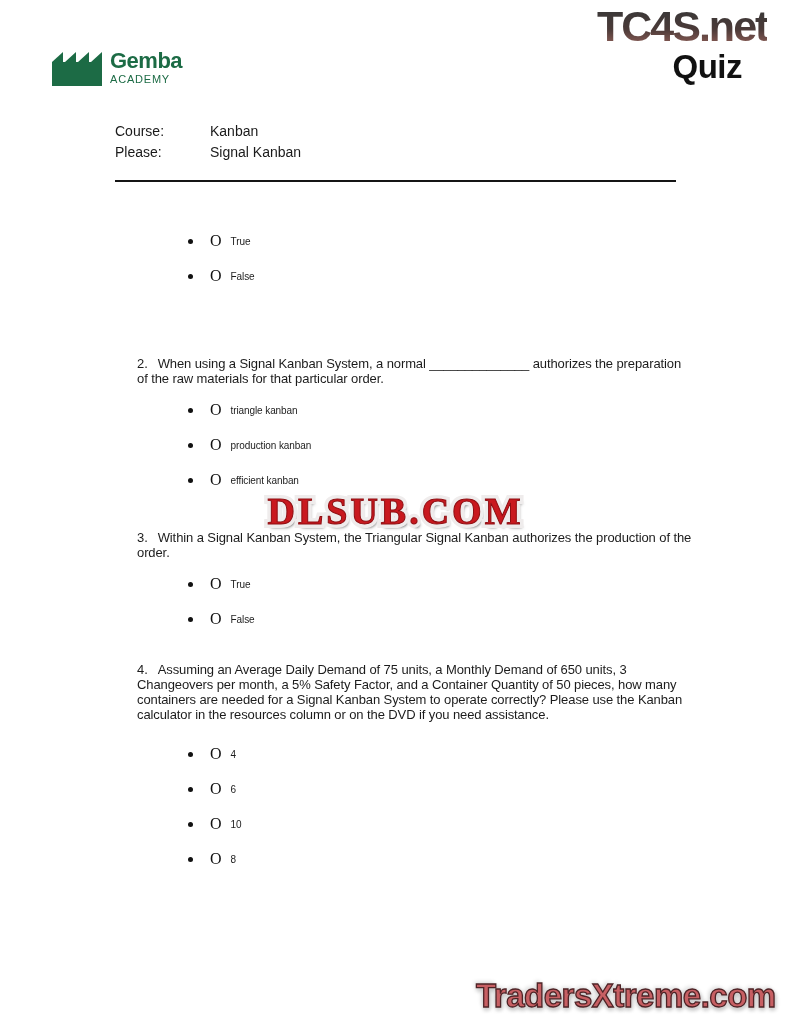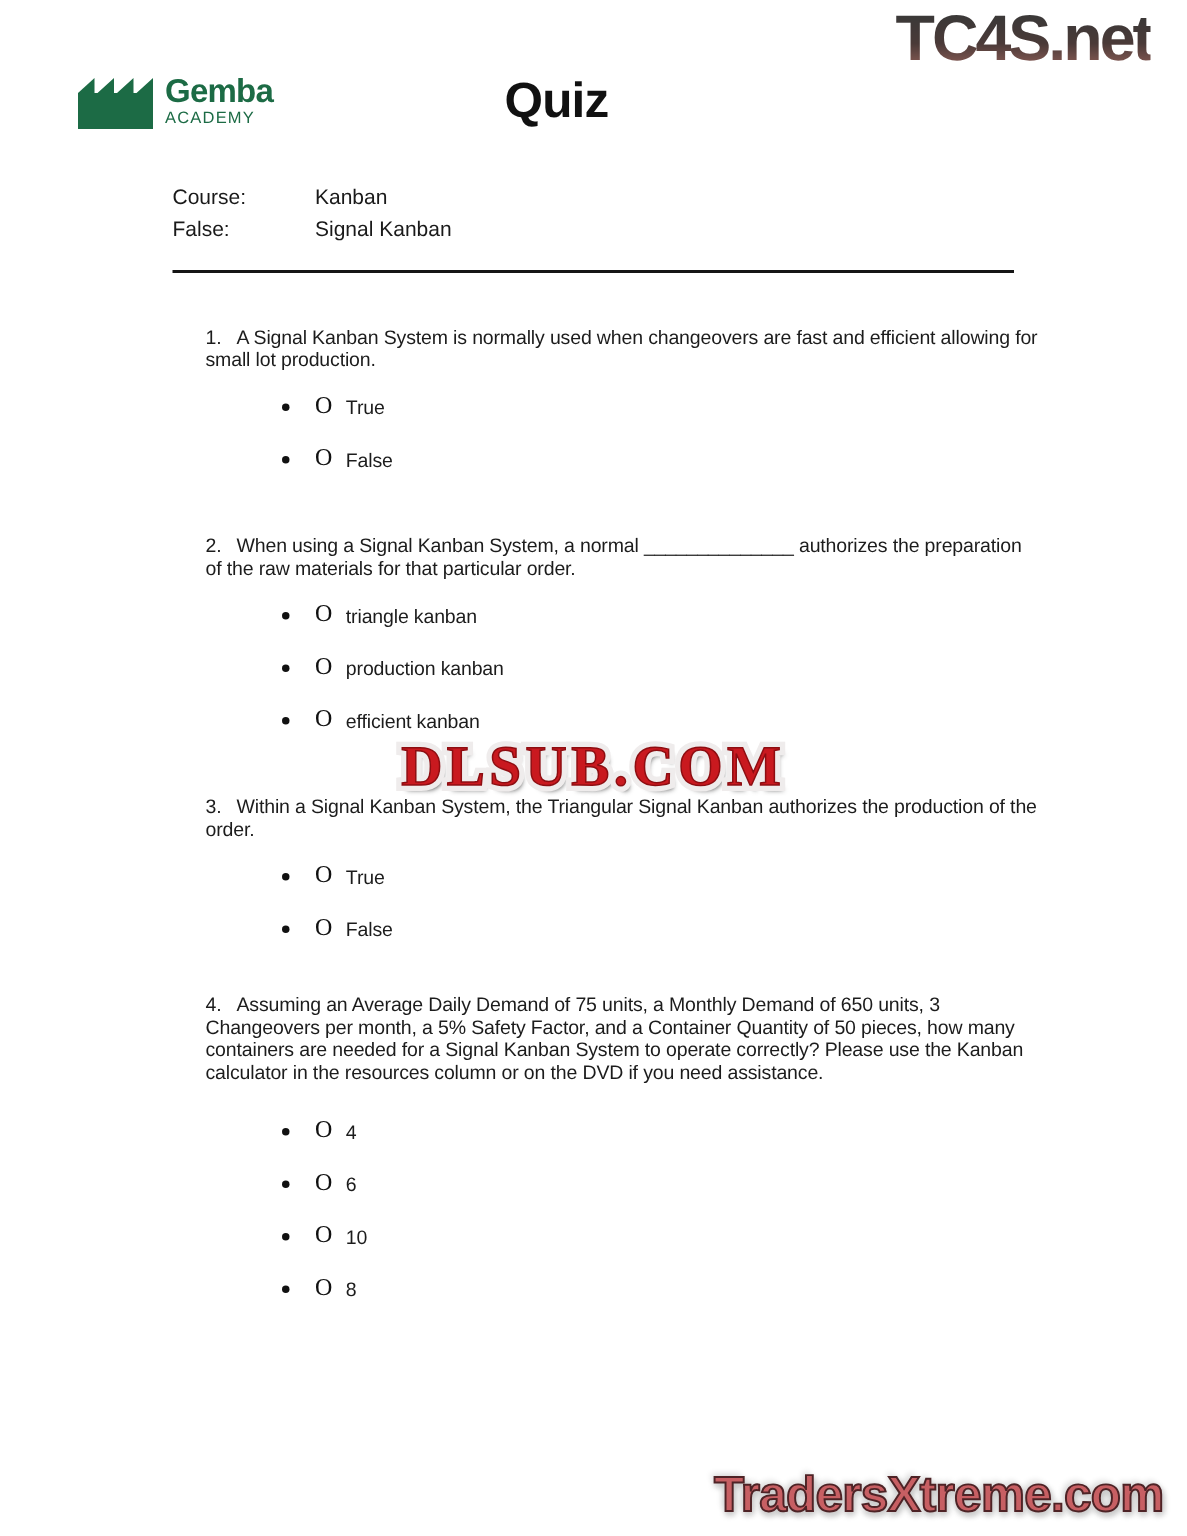--- a/index.html
+++ b/index.html
@@ -25,21 +25,21 @@
 
   
   .logo{position:absolute;left:50px;top:44px;display:flex;align-items:center;}
   .logo svg{display:block;margin-top:2px;}
   .logo-text{margin-left:3px;line-height:1;}
   .logo-gemba{font-size:22px;font-weight:bold;color:#1c6b45;letter-spacing:-0.5px;}
   .logo-academy{font-size:11px;font-weight:normal;color:#1c6b45;letter-spacing:0.8px;margin-top:2px;}
 
   .title{
     position:absolute;top:48px;left:0;width:742px;
-    margin:0;text-align:center;
+    margin:0;text-align:right;
     font-size:33px;font-weight:bold;color:#111;letter-spacing:-0.5px;
   }
 
   .meta{position:absolute;left:115px;top:121px;font-size:14px;line-height:21px;color:#1a1a1a;}
   .meta-row{display:flex;}
   .meta-label{width:95px;}
 
   .rule{position:absolute;left:115px;top:180px;width:561px;height:2px;background:#151515;}
 
   
@@ -48,21 +48,21 @@
   #questions .question:nth-of-type(2){top:356px;}
   #questions .question:nth-of-type(3){top:530px;}
   #questions .question:nth-of-type(4){top:662px;}
   .q-text{margin:0;font-size:13px;line-height:15px;letter-spacing:-0.1px;color:#1c1c1c;}
   .q-num{margin-right:10px;}
   .options{list-style:none;margin:17px 0 0 0;padding:0;}
   #questions .question:nth-of-type(4) .options{margin-top:25px;}
   .option{display:flex;align-items:center;height:14px;margin-bottom:21px;padding-left:51px;}
   .bullet{width:5px;height:5px;border-radius:50%;background:#111;margin-right:17px;flex:none;}
   .radio{font-family:"Liberation Serif", serif;font-size:16px;line-height:1;color:#111;margin-right:9px;flex:none;}
-  .opt-label{font-size:13px;color:#1c1c1c;letter-spacing:-0.1px;}
+  .opt-label{font-size:10px;color:#1c1c1c;letter-spacing:-0.1px;}
 
   
   .dlsub{position:absolute;top:487px;left:0;width:791px;height:48px;display:grid;place-items:center;pointer-events:none;}
   .dlsub span{
     grid-area:1/1;
     font-family:"Liberation Serif", serif;font-weight:bold;
     font-size:38px;letter-spacing:3px;white-space:nowrap;line-height:1;
   }
   .dlsub-back{
     color:#efecec;
@@ -112,30 +112,29 @@
   </div>
 
   <h1 class="title">Quiz</h1>
 
   <div class="meta">
     <div class="meta-row">
       <span class="meta-label">Course:</span>
       <span class="meta-value">Kanban</span>
     </div>
     <div class="meta-row">
-      <span class="meta-label">False:</span>
+      <span class="meta-label">Please:</span>
       <span class="meta-value">Signal Kanban</span>
     </div>
   </div>
 
   <div class="rule"></div>
 
   <main id="questions">
   <section class="question">
-    <p class="q-text"><span class="q-num">1.</span><span class="q-body">A Signal Kanban System is normally used when changeovers are fast and efficient allowing for small lot production.</span></p>
     <ul class="options">
   <li class="option">
     <span class="bullet"></span>
     <span class="radio">O</span>
     <span class="opt-label">True</span>
   </li>
 
   <li class="option">
     <span class="bullet"></span>
     <span class="radio">O</span>

